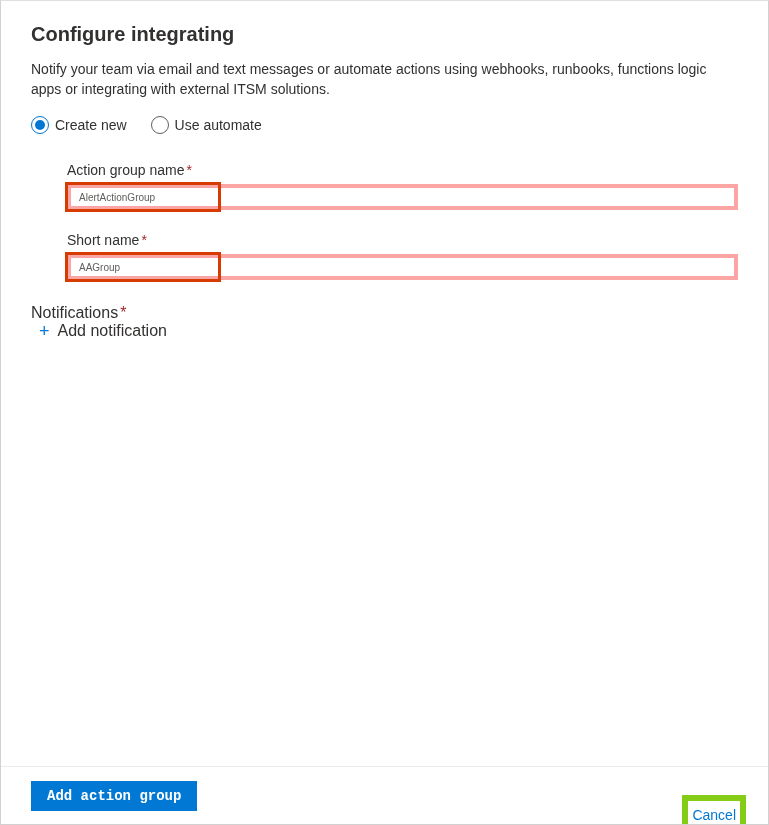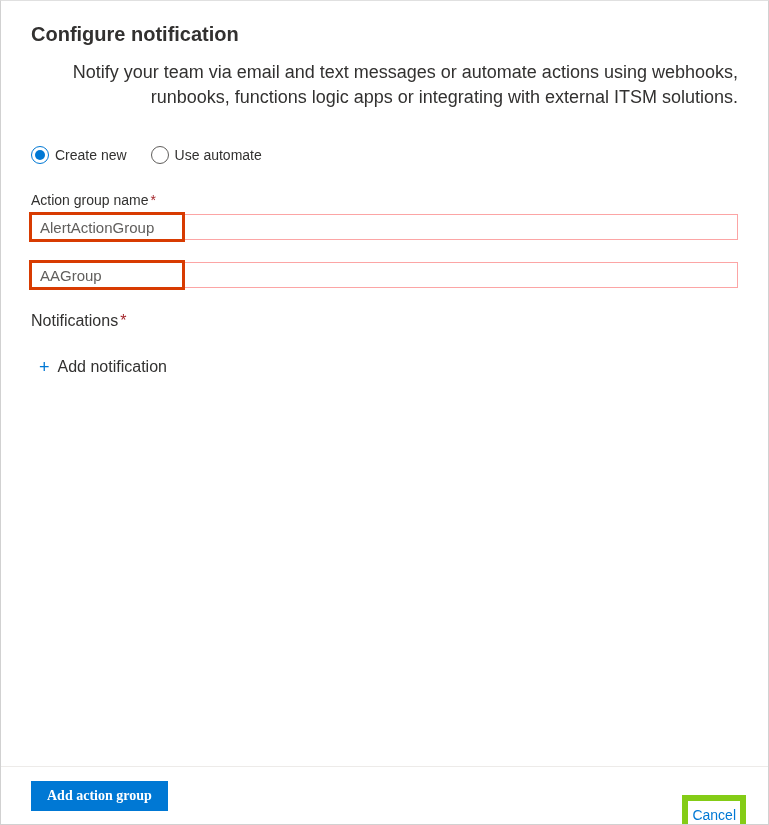--- a/index.html
+++ b/index.html
@@ -21,25 +21,24 @@
     .content {
       padding: 22px 30px 0 30px;
     }
     .title {
       font-size: 20px;
       font-weight: 600;
       color: #323130;
       margin-bottom: 14px;
     }
     .description {
-      font-size: 18px;
+      font-size: 14px;
       color: #323130;
       line-height: 1.4;
-      margin-bottom: 36px;
-      text-align: right;
+      margin-bottom: 17px;
     }
     .radio-group {
       display: flex;
       gap: 24px;
       margin-bottom: 28px;
     }
     .radio-option {
       display: flex;
       align-items: center;
       gap: 6px;
@@ -63,41 +62,42 @@
       height: 10px;
       border-radius: 50%;
       background: #0078d4;
     }
     .radio-label {
       font-size: 14px;
       color: #323130;
     }
     .field-group {
       margin-bottom: 22px;
+      margin-left: 36px;
     }
     .field-label {
       font-size: 14px;
       font-weight: 400;
       color: #323130;
       margin-bottom: 6px;
     }
     .required {
       color: #a4262c;
       margin-left: 2px;
     }
     .input-wrapper {
       position: relative;
     }
     .text-input {
       width: 100%;
       height: 26px;
       padding: 4px 8px;
-      font-size: 15px;
+      font-size: 10px;
       font-family: inherit;
-      border: 1px solid #fca5a5;
+      border: 4px solid #fca5a5;
       background: #ffffff;
       color: #605e5c;
       outline: none;
     }
     .highlight-box {
       position: absolute;
       top: -2px;
       left: -2px;
       height: 30px;
       border: 3px solid #d83b01;
@@ -108,21 +108,20 @@
       width: 156px;
     }
     .highlight-2 {
       width: 156px;
     }
     .section-header {
       font-size: 16px;
       font-weight: 400;
       color: #323130;
       margin-top: 24px;
-      margin-bottom: 28px;
     }
     .add-link {
       display: flex;
       align-items: center;
       gap: 8px;
       cursor: pointer;
       padding-left: 8px;
     }
     .plus-icon {
       color: #0078d4;
@@ -146,42 +145,42 @@
       justify-content: space-between;
       padding: 0 22px 0 30px;
     }
     .btn-primary {
       background: #0078d4;
       color: #ffffff;
       border: none;
       padding: 7px 16px;
       font-size: 14px;
       font-weight: 600;
-      font-family: Liberation Serif, serif;
+      font-family: Liberation Mono, monospace;
       cursor: pointer;
       min-width: 80px;
       text-align: center;
     }
     .btn-secondary {
       background: #ffffff;
       color: #0078d4;
       border: 6px solid #84cc16;
       padding: 6px 4px;
       font-size: 14px;
       font-weight: 400;
       font-family: inherit;
       cursor: pointer;
       margin-top: 38px;
     }
   </style>
 </head>
 <body>
 
 <div class="content">
-  <h1 class="title">Configure notification</h1>
+  <h1 class="title">Configure integrating</h1>
   <p class="description">Notify your team via email and text messages or automate actions using webhooks, runbooks, functions logic apps or integrating with external ITSM solutions.</p>
 
   <div class="radio-group">
     <div class="radio-option">
       <span class="radio-circle selected">
         <span class="radio-inner"></span>
       </span>
       <span class="radio-label">Create new</span>
     </div>
     <div class="radio-option">
@@ -194,20 +193,23 @@
     <div class="field-label">
       <span>Action group name</span><span class="required">*</span>
     </div>
     <div class="input-wrapper">
       <input type="text" class="text-input" value="AlertActionGroup" style="">
       <div class="highlight-box highlight-1"></div>
     </div>
   </div>
 
   <div class="field-group">
+    <div class="field-label">
+      <span>Short name</span><span class="required">*</span>
+    </div>
     <div class="input-wrapper">
       <input type="text" class="text-input" value="AAGroup" style="">
       <div class="highlight-box highlight-2"></div>
     </div>
   </div>
 
   <div class="section-header">
     <span>Notifications</span><span class="required">*</span>
   </div>
 

